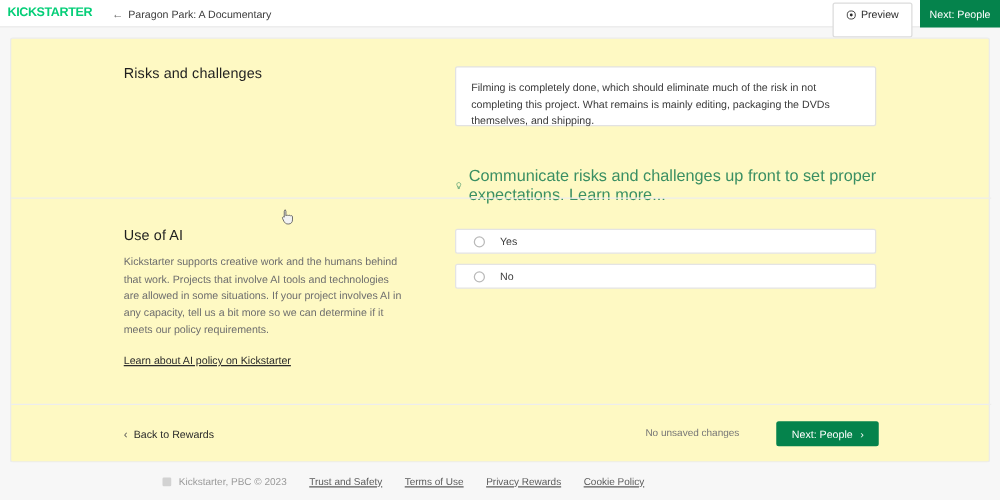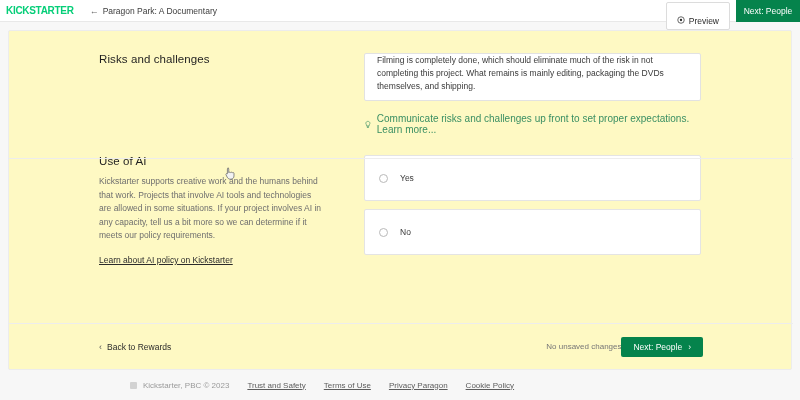--- a/index.html
+++ b/index.html
@@ -25,21 +25,21 @@
   }
   .back-proj {
     display: flex; align-items: center; gap: 4px;
     margin-left: 16px; font-size: 8.5px; color: #3c3c3c;
   }
   .back-proj .arrow { font-size: 9px; color: #6b6b6b; }
   .topbar-right {
     margin-left: auto; display: flex; align-items: stretch; height: 22px;
   }
   .btn-preview {
-    display: flex; align-items: flex-start; gap: 4px;
+    display: flex; align-items: flex-end; gap: 4px;
     border: 1px solid #dcdcdc; background: #fff; border-radius: 2px;
     font-size: 8.5px; color: #2b2b2b;
     padding: 13px 10px; margin: 2px 6px 2px 0; height: 18px;
   }
   .btn-next-top {
     display: flex; align-items: center; justify-content: center;
     background: #05834c; color: #ffffff; font-size: 8.5px;
     padding: 0 10px; width: 64px; height: 22px; overflow: hidden;
     white-space: nowrap;
   }
@@ -62,43 +62,43 @@
     font-size: 11.5px; color: #1f1f1f; font-weight: normal;
     margin-bottom: 8px; letter-spacing: 0.1px;
   }
   .sec-desc {
     font-size: 8.5px; color: #6e6e6e; line-height: 1.6;
   }
 
   
   .textbox {
     border: 1px solid #e2e2e2; border-radius: 2px;
-    background: #fff; padding: 0 12px;
+    background: #fff; padding: 10px 12px;
     font-size: 8.5px; color: #3a3a3a; line-height: 1.55;
     height: 48px;
   }
   .hint {
     display: flex; align-items: center; gap: 5px;
-    margin-top: 12px; font-size: 10px; color: #3a8f63;
+    margin-top: 32px; font-size: 13px; color: #3a8f63;
   }
   .bulb { width: 9px; height: 9px; }
 
   .divider {
     position: absolute; left: 0; width: 784px; height: 1px;
     background: #ededed;
   }
 
   
   .ai-question {
     font-size: 9px; color: #2b2b2b; margin-bottom: 12px;
   }
   .radio-row {
     display: flex; align-items: center; gap: 12px;
     border: 1px solid #e4e4e4; border-radius: 2px;
-    height: 46px; padding: 0 14px; margin-bottom: 8px;
+    height: 20px; padding: 0 14px; margin-bottom: 8px;
     background: #fff;
   }
   .radio-dot {
     width: 9px; height: 9px; border-radius: 50%;
     border: 1px solid #b9b9b9; background: #fff; flex: none;
   }
   .radio-label { font-size: 8.5px; color: #3a3a3a; }
 
   .ai-link {
     display: inline-block; margin-top: 12px;
@@ -113,21 +113,21 @@
     display: flex; align-items: center;
     padding: 0 90px;
     border-top: 1px solid #ededed;
   }
   .back-rewards {
     display: flex; align-items: center; gap: 5px;
     font-size: 8.5px; color: #2b2b2b;
   }
   .chev { font-size: 9px; color: #555; }
   .bn-right {
-    margin-left: auto; display: flex; align-items: center; gap: 0;
+    margin-left: auto; display: flex; align-items: center; gap: 30px;
   }
   .unsaved { font-size: 8px; color: #767676; }
   .btn-next-bottom {
     display: flex; align-items: center; gap: 6px;
     background: #05834c; color: #fff; font-size: 8.5px;
     border-radius: 2px; padding: 0 12px; height: 20px;
   }
 
   
   .footer {
@@ -227,21 +227,21 @@
     </div>
   </div>
 
   <div class="footer">
     <div class="foot-copy">
       <span class="k-mark"></span>
       <span>Kickstarter, PBC © 2023</span>
     </div>
     <a class="foot-link" href="#">Trust and Safety</a>
     <a class="foot-link" href="#">Terms of Use</a>
-    <a class="foot-link" href="#">Privacy Paragon</a>
+    <a class="foot-link" href="#">Privacy Rewards</a>
     <a class="foot-link" href="#">Cookie Policy</a>
   </div>
 
   <svg class="cursor" viewBox="0 0 16 20">
     <path d="M5 1.5c.7 0 1.2.6 1.2 1.3v5.3c.3-.5.8-.8 1.4-.8.5 0 1 .3 1.2.7.3-.4.7-.6 1.2-.6.6 0 1.1.4 1.3.9.2-.3.6-.5 1-.5.8 0 1.4.6 1.4 1.4v3.6c0 2.6-1.8 4.6-4.3 4.6H8.4c-2.3 0-3.3-1.2-4.5-3L2.3 11c-.3-.6-.1-1.3.5-1.6.5-.3 1.1-.2 1.5.2V2.8c0-.7.5-1.3 1.2-1.3z" fill="#f3f3f3" stroke="#5a5a5a" stroke-width="1"></path>
   </svg>
 
 </div>
 
 </body></html>

